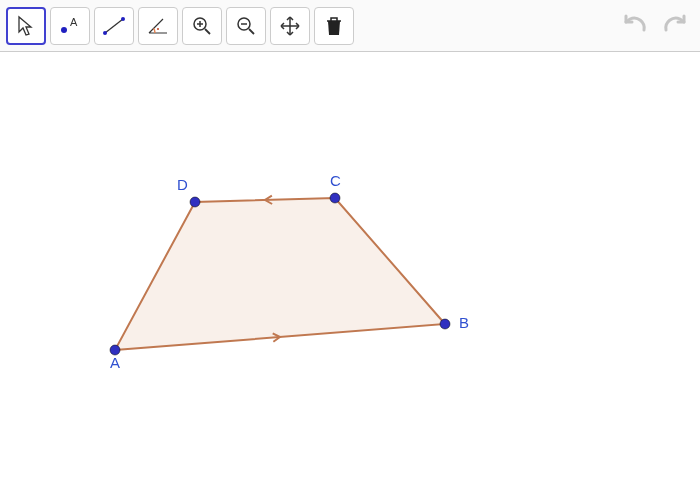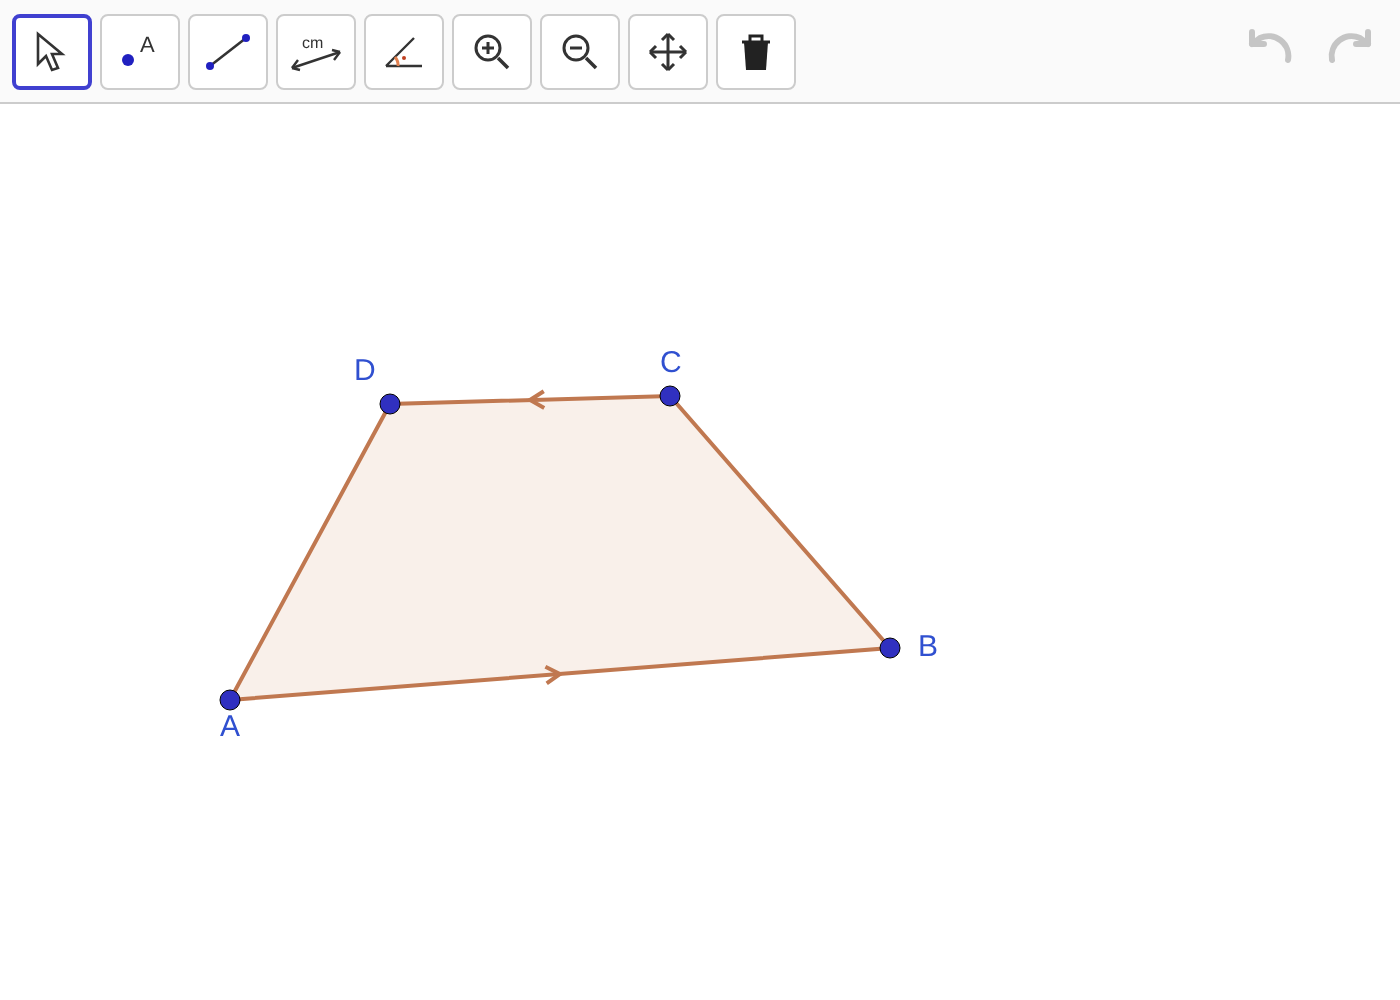--- a/index.html
+++ b/index.html
@@ -69,28 +69,20 @@
     </svg>
   </div>
   <div class="tool-btn">
     <svg width="26" height="22" viewBox="0 0 26 22">
       <line x1="4" y1="18" x2="22" y2="4" stroke="#333" stroke-width="1.3"></line>
       <circle cx="4" cy="18" r="2" fill="#2020c0"></circle>
       <circle cx="22" cy="4" r="2" fill="#2020c0"></circle>
     </svg>
   </div>
   <div class="tool-btn">
-    <svg width="30" height="22" viewBox="0 0 30 22">
-      <text x="8" y="9" font-size="8" fill="#333" font-family="Arial">cm</text>
-      <line x1="3" y1="19" x2="27" y2="11" stroke="#333" stroke-width="1.2"></line>
-      <path d="M3 19 L6 15 M3 19 L7 20" stroke="#333" stroke-width="1.2" fill="none"></path>
-      <path d="M27 11 L23 10 M27 11 L24 15" stroke="#333" stroke-width="1.2" fill="none"></path>
-    </svg>
-  </div>
-  <div class="tool-btn">
     <svg width="26" height="22" viewBox="0 0 26 22">
       <path d="M4 18 L22 18 M4 18 L18 4" stroke="#333" stroke-width="1.2" fill="none"></path>
       <path d="M10 18 A6 6 0 0 0 8.5 13.5" stroke="#e08050" stroke-width="1.5" fill="#ffd0b0" fill-opacity="0.6"></path>
       <circle cx="13" cy="14" r="1" fill="#c04020"></circle>
     </svg>
   </div>
   <div class="tool-btn">
     <svg width="22" height="22" viewBox="0 0 22 22">
       <circle cx="9" cy="9" r="6" fill="none" stroke="#333" stroke-width="1.5"></circle>
       <line x1="14" y1="14" x2="19" y2="19" stroke="#333" stroke-width="1.8"></line>

